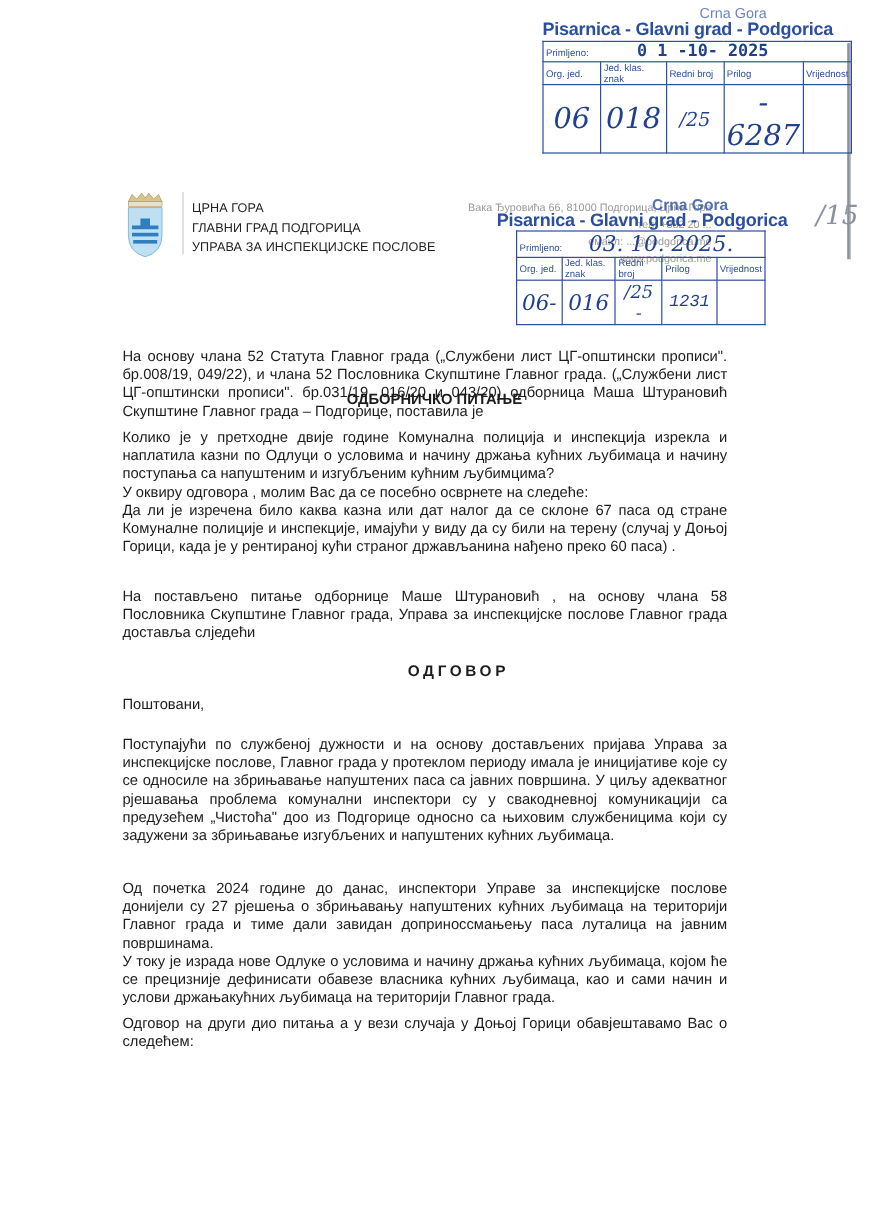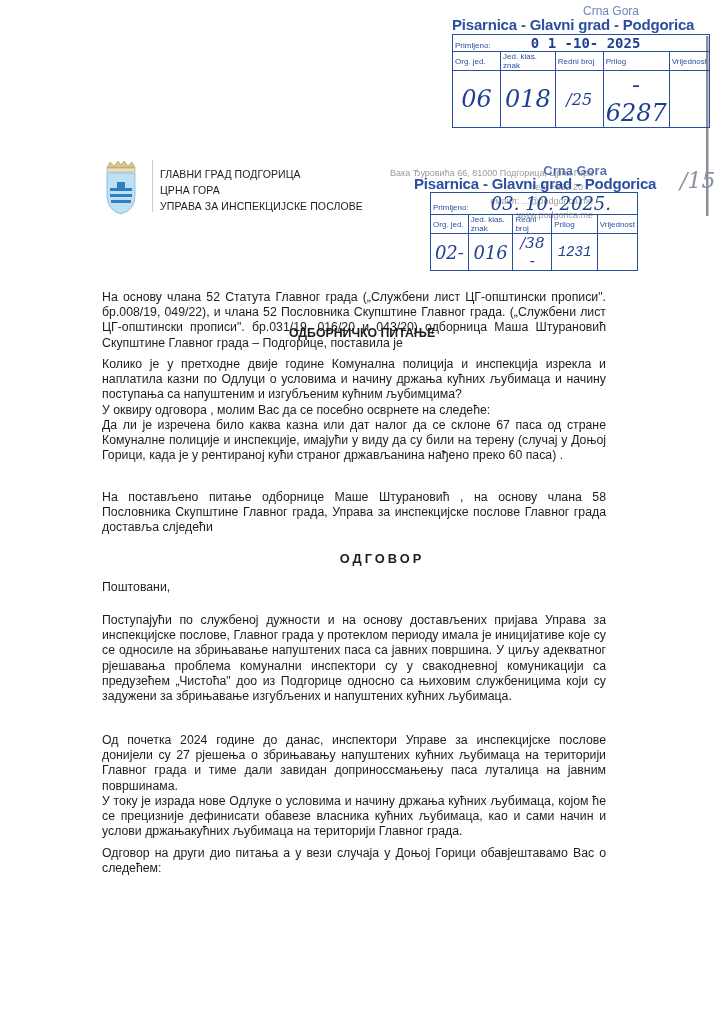--- a/index.html
+++ b/index.html
@@ -71,22 +71,22 @@
   <svg class="crest" viewBox="0 0 34 58">
     <path d="M3 10 L6 4 L10 8 L14 3 L17 7 L20 3 L24 8 L28 4 L31 10 Z" fill="#d9c48a" stroke="#a99660" stroke-width="0.6"></path>
     <rect x="3" y="10" width="28" height="4" fill="#e8e0c8" stroke="#a99660" stroke-width="0.5"></rect>
     <path d="M3 15 L31 15 L31 38 Q31 52 17 56 Q3 52 3 38 Z" fill="#bfe0f2" stroke="#7fb6d8" stroke-width="0.8"></path>
     <path d="M6 30 L13 30 L13 24 L21 24 L21 30 L28 30 L28 33 L6 33 Z" fill="#2f7fbf"></path>
     <rect x="6" y="36" width="22" height="3" fill="#2f7fbf"></rect>
     <rect x="7" y="42" width="20" height="3" fill="#2f7fbf"></rect>
   </svg>
   <div class="lh-sep"></div>
   <div class="lh">
+    <div>ЦРНА ГОРА</div>
     <div>ГЛАВНИ ГРАД ПОДГОРИЦА</div>
-    <div>ЦРНА ГОРА</div>
     <div>УПРАВА ЗА ИНСПЕКЦИЈСКЕ ПОСЛОВЕ</div>
   </div>
   <div class="contact">
     <div>Вака Ђуровића 66, 81000 Подгорица, Црна Гора</div>
     <div>тел: +382 20 ...</div>
     <div>емаил: ...@podgorica.me</div>
     <div>www.podgorica.me</div>
   </div>
 
   <div class="stamp" style="left:414px; top:163px;">
@@ -101,23 +101,23 @@
         </td>
       </tr>
       <tr>
         <td style="width:36px;">Org. jed.</td>
         <td style="width:44px;">Jed. klas. znak</td>
         <td style="width:42px;">Redni broj</td>
         <td style="width:46px;">Prilog</td>
         <td>Vrijednost</td>
       </tr>
       <tr class="hand">
-        <td style="font-size:18px;">02-</td>
+        <td style="font-size:18px;">06-</td>
         <td style="font-size:18px;">016</td>
-        <td style="font-size:15px;">/38 -</td>
+        <td style="font-size:15px;">/25 -</td>
         <td style="font-size:14px;font-family:Liberation Mono, monospace;">1231</td>
         <td></td>
       </tr>
     </tbody>
       </table>
   </div>
   <div class="margin-mark">/15</div>
 
   <div class="text" style="top:254px;margin-top:36px;">На основу члана 52 Статута Главног града („Службени лист ЦГ-општински прописи". бр.008/19, 049/22), и члана 52 Пословника Скупштине Главног града. („Службени лист ЦГ-општински прописи". бр.031/19, 016/20 и 043/20) одборница Маша Штурановић Скупштине Главног града – Подгорице, поставила је</div>
 

